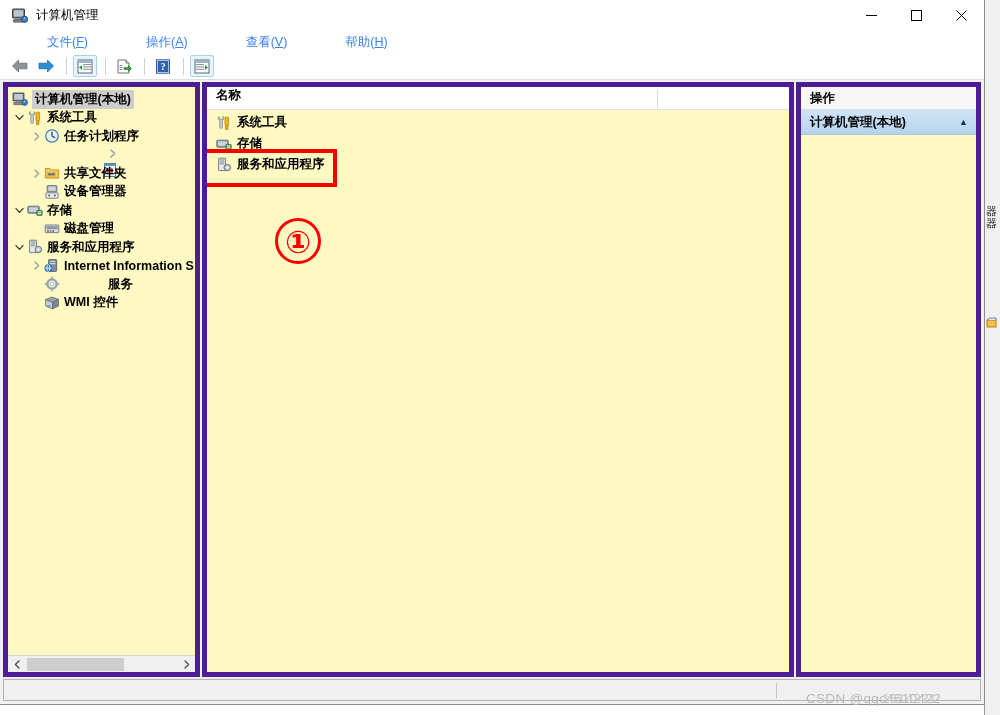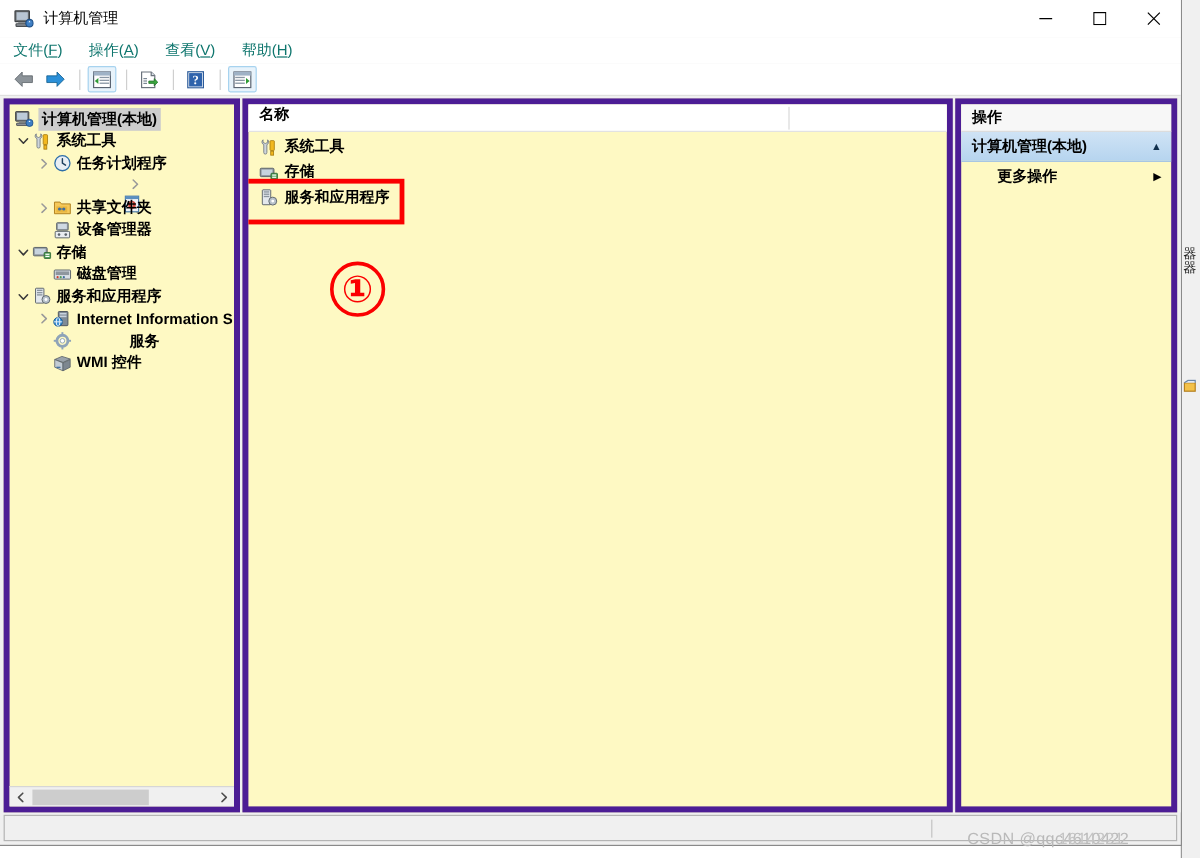--- a/index.html
+++ b/index.html
@@ -88,22 +88,23 @@
     background: #ffffff;
     display: flex;
     align-items: center;
     padding-left: 11px;
     flex: none;
     font-size: 12.5px;
   }
   #menubar .menu-item {
     padding: 2px 9px 2px 0;
     margin-right: 13px;
-    color: #0f766e;
+    color: #3b82f6;
     white-space: nowrap;
+    margin-left: 36px;
   }
   #menubar .menu-item u { text-decoration: underline; }
 
   
   #toolbar {
     height: 27px;
     background: #ffffff;
     display: flex;
     align-items: center;
     padding-left: 8px;
@@ -734,24 +735,20 @@
       </div>
     </div>
 
     <div class="pane" id="actions-pane">
       <div id="actions-header">操作</div>
       <div id="actions-body">
         <div class="action-group-head">
           <span>计算机管理(本地)</span>
           <span class="caret-up">▲</span>
         </div>
-        <div class="action-item">
-          <span>更多操作</span>
-          <span class="caret-right">▶</span>
-        </div>
       </div>
     </div>
 
   </div>
 
   <div id="statusbar">
     <span style="padding-left:8px;font-size:12px;color:#000;"></span>
     <div class="sb-div"></div>
   </div>
 

